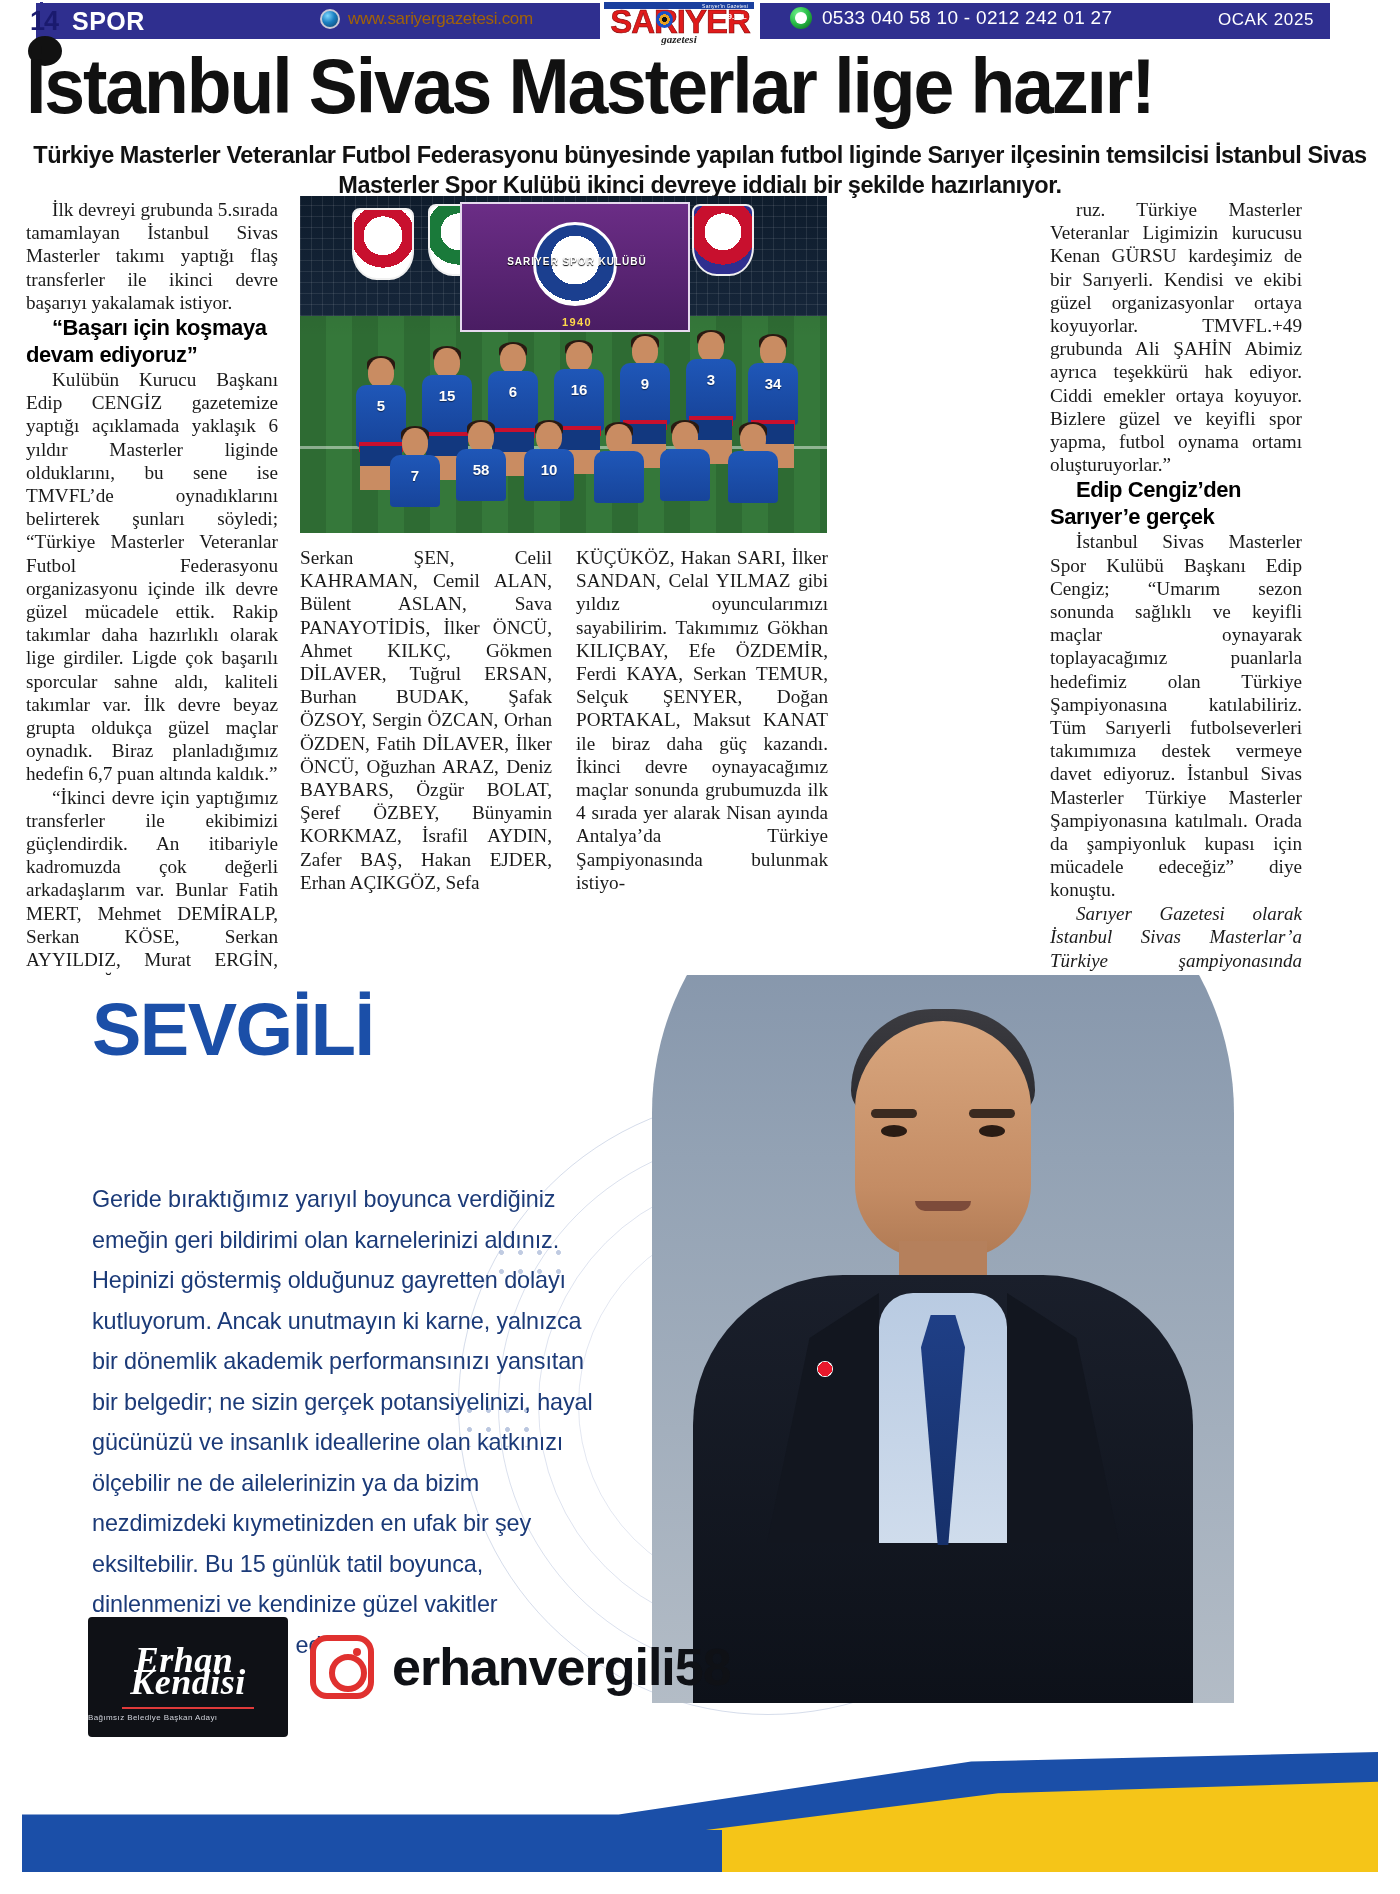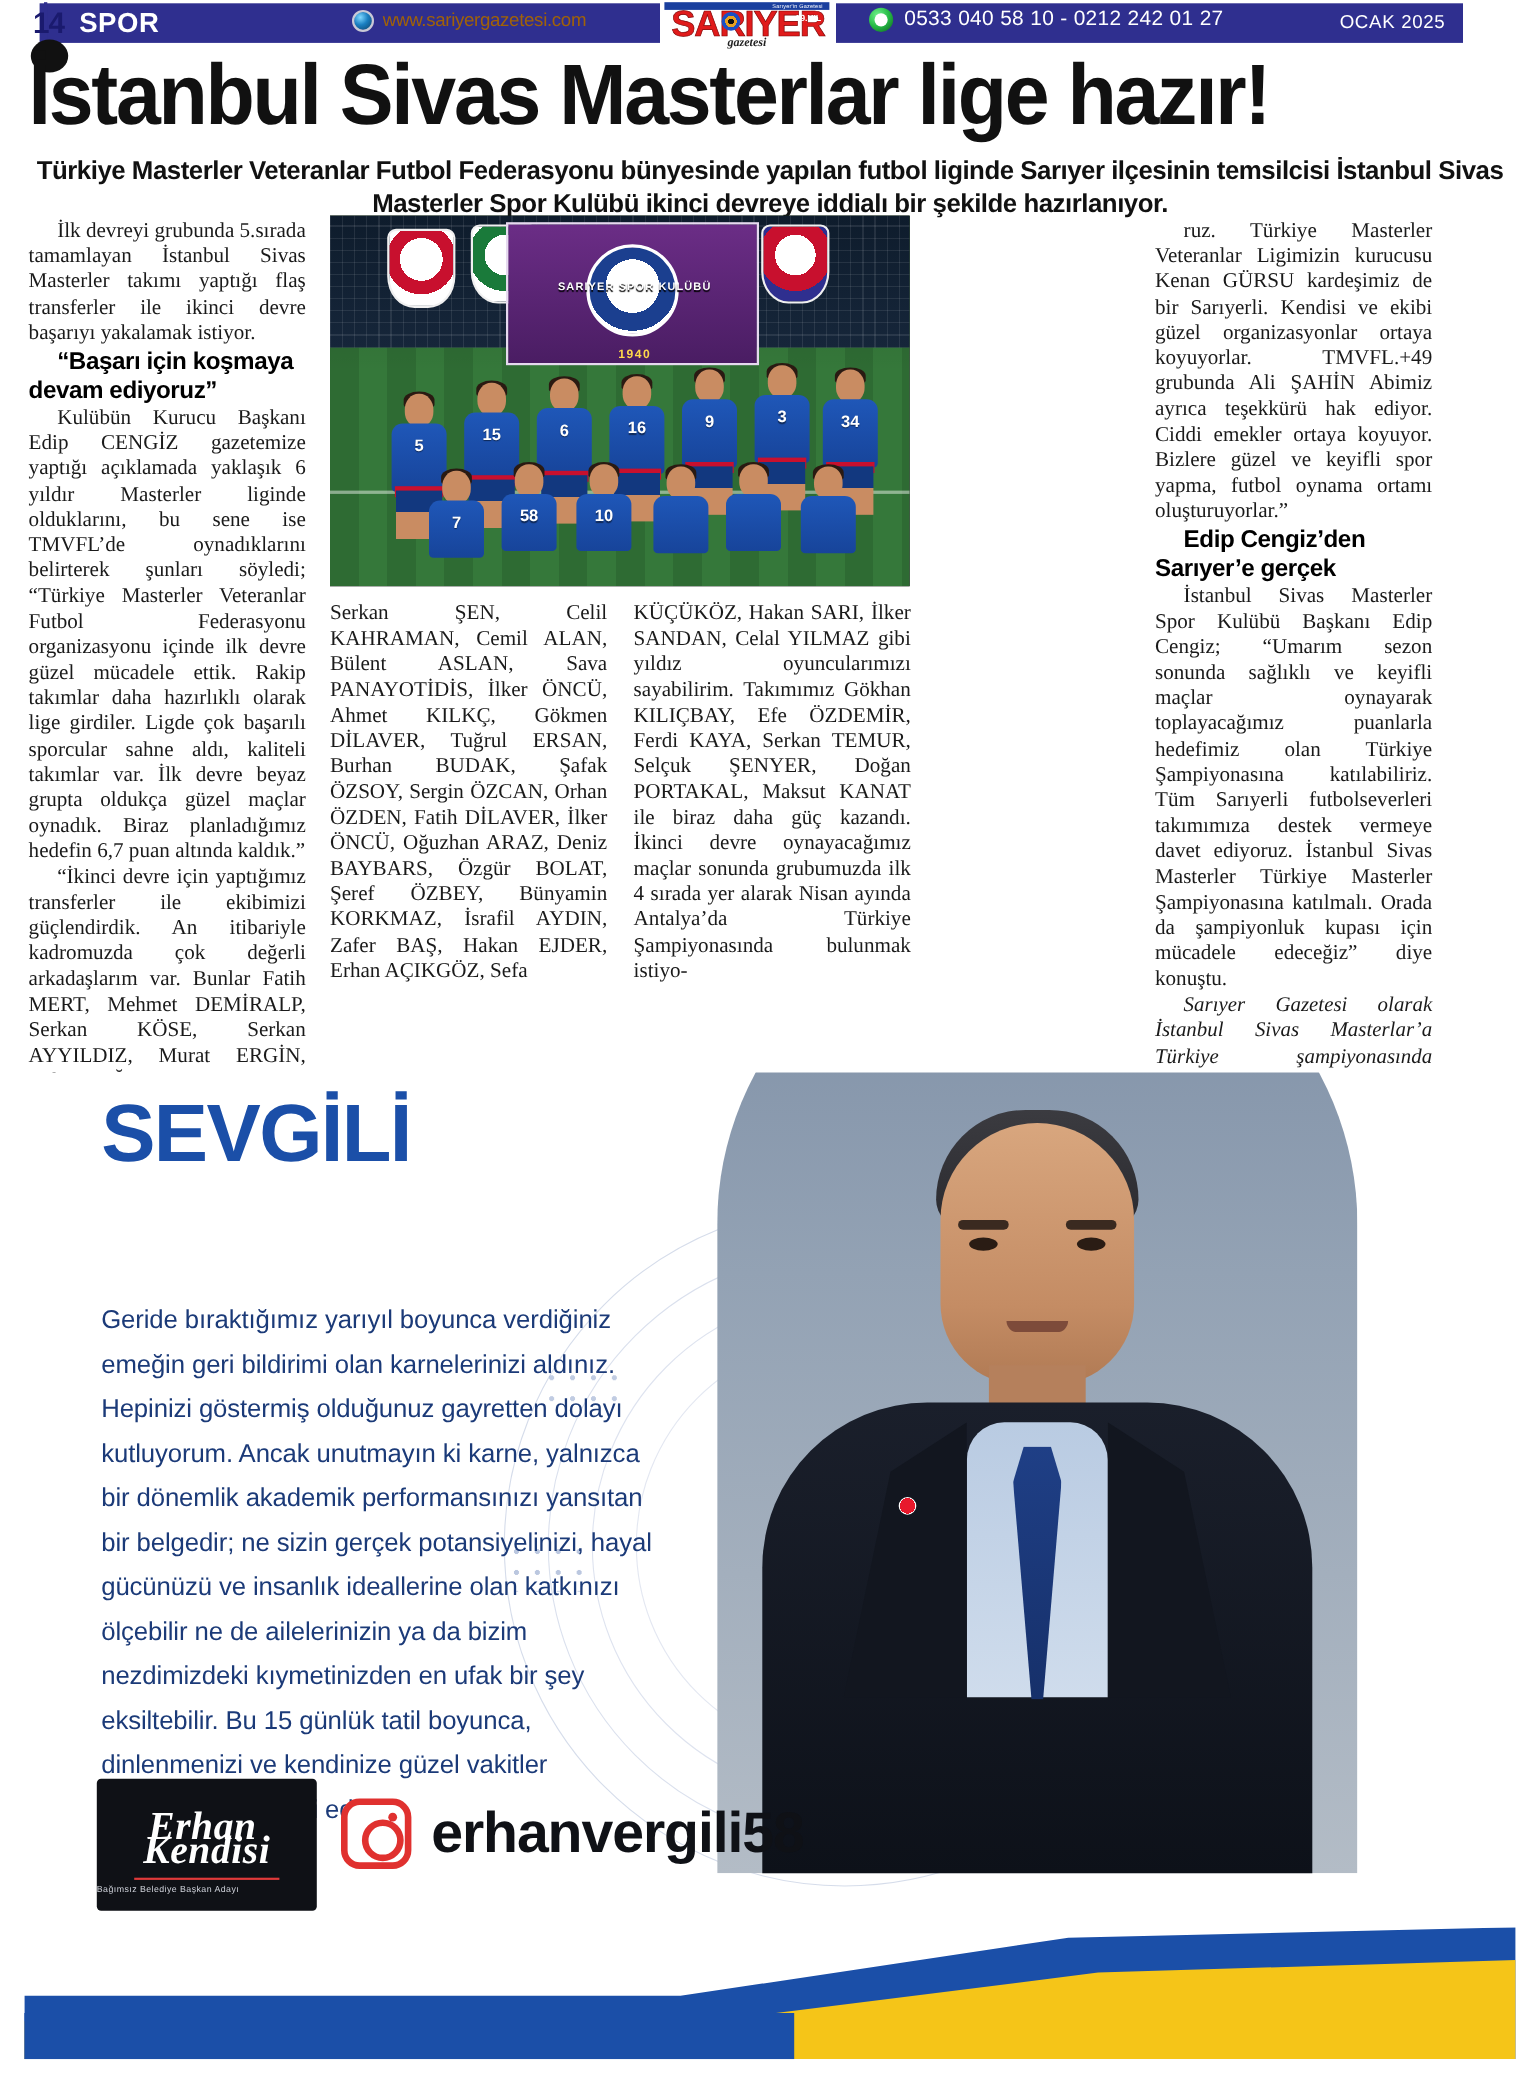--- a/index.html
+++ b/index.html
@@ -121,21 +121,21 @@
   .closing { font-style:italic; font-size:19px; line-height:23.4px; }
 
   #col1 { left:26px; top:198px; width:252px; }
   #col4 { left:1050px; top:198px; width:252px; }
   #col2 { left:300px; top:546px; width:252px; }
   #col3 { left:576px; top:546px; width:252px; }
 
   
   .photo {
     position:absolute; left:300px; top:196px; width:527px; height:337px;
-    overflow:hidden; background:#000000;
+    overflow:hidden; background:#6d28d9;
   }
   .pitch {
     position:absolute; left:0; top:0; width:527px; height:337px;
     background:
       linear-gradient(180deg, rgba(0,0,0,0.45) 0%, rgba(0,0,0,0.12) 18%, rgba(0,0,0,0) 42%),
       repeating-linear-gradient(90deg, #2e6b33 0 26px, #35783a 26px 52px);
   }
   .pitch-line { position:absolute; left:0; top:250px; width:527px; height:3px; background:rgba(255,255,255,0.45); }
   .fence {
     position:absolute; left:0; top:0; width:527px; height:120px;

